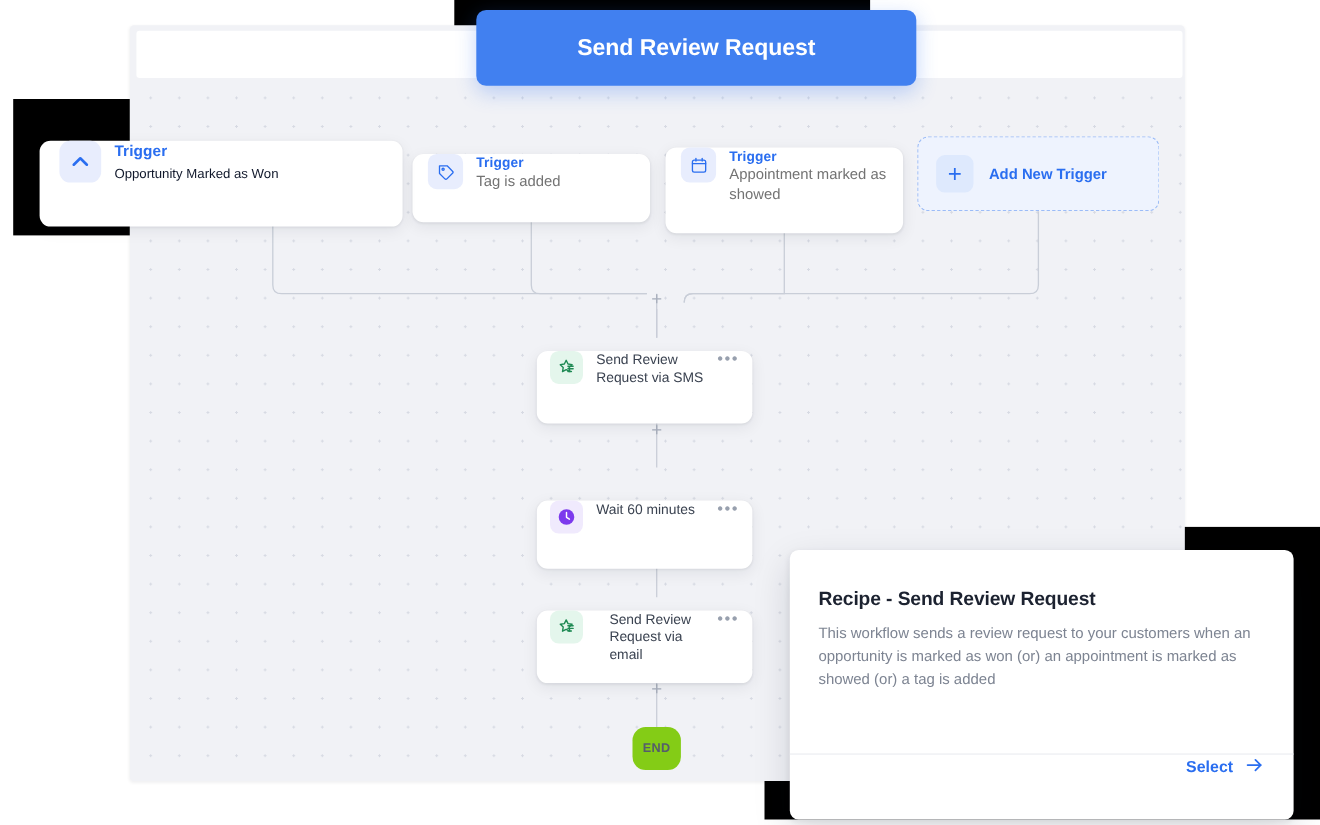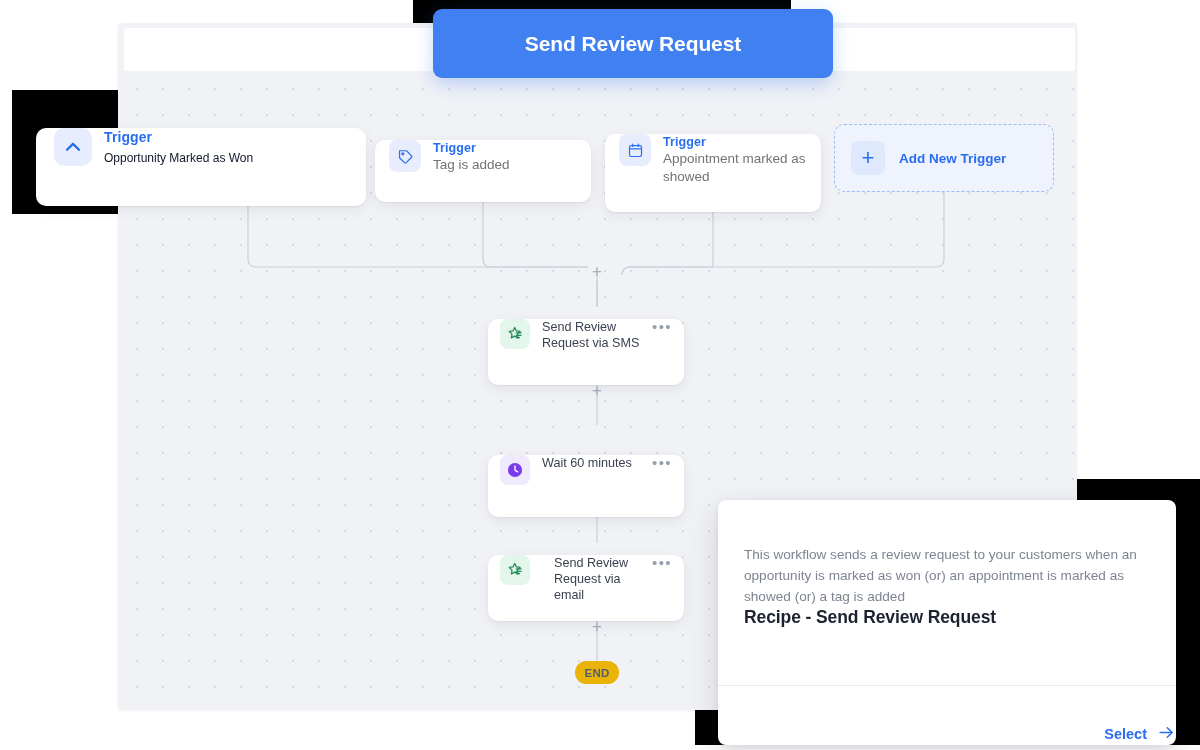--- a/index.html
+++ b/index.html
@@ -123,44 +123,44 @@
     user-select: none; cursor: pointer;
   }
   #plus-0 { left: 470px; top: 240px; }
   #plus-1 { left: 470px; top: 359px; }
   #plus-2 { left: 470px; top: 477px; }
   #plus-3 { left: 470px; top: 595px; }
 
   
   #end-pill {
     position: absolute; left: 457px; top: 638px;
-    width: 44px; height: 23px; border-radius: 12px;
-    background: #eab308; color:#555d6b;
+    width: 44px; height: 39px; border-radius: 12px;
+    background: #84cc16; color:#555d6b;
     font-size: 11.5px; font-weight: 700; letter-spacing:.3px;
     display:flex; align-items:center; justify-content:center;
   }
 
   
   #recipe-panel {
     position: absolute; left: 718px; top: 500px; width: 458px; height: 245px;
     background: #ffffff; border-radius: 8px;
     box-shadow: 0 2px 6px rgba(16,24,40,.08), 0 12px 34px rgba(16,24,40,.14);
     display: flex; flex-direction: column;
   }
   #recipe-body { padding: 34px 26px 0 26px; flex: 1 1 auto; }
   #recipe-title {
     font-size: 17.5px; font-weight: 700; color: #1c2230; letter-spacing: -.1px;
   }
   #recipe-desc {
     margin-top: 10px; font-size: 13.6px; line-height: 21px; color: #7d8492;
   }
   #recipe-footer {
     border-top: 1px solid #e9ebf0; height: 60px;
-    display:flex; align-items:flex-end; justify-content:flex-end;
-    gap: 10px;
+    display:flex; align-items:flex-start; justify-content:flex-end;
+    padding-right: 26px; gap: 10px;
   }
   #select-btn {
     display:flex; align-items:center; gap:10px;
     color:#2a6ef0; font-size:14.5px; font-weight:700; cursor:pointer;
     background:none; border:none; font-family:"Liberation Sans", sans-serif;
   }
 
   
   #send-review-btn {
     position: absolute; left: 433px; top: 9px; width: 400px; height: 69px;
@@ -290,22 +290,22 @@
       </svg>
     </span>
     <span class="trigger-text">
       <span class="trigger-kicker" style="display:block">Trigger</span>
       <span class="trigger-title" style="display:block">Opportunity Marked as Won</span>
     </span>
   </div>
 
   <div id="recipe-panel">
     <div id="recipe-body">
+      <div id="recipe-title">Recipe - Send Review Request</div>
       <div id="recipe-desc">This workflow sends a review request to your customers when an opportunity is marked as won (or) an appointment is marked as showed (or) a tag is added</div>
-      <div id="recipe-title">Recipe - Send Review Request</div>
     </div>
     <div id="recipe-footer">
       <button id="select-btn">
         <span>Select</span>
         <span>
           <svg width="19" height="19" viewBox="0 0 24 24" fill="none" stroke="#2a6ef0" stroke-width="2" stroke-linecap="round" stroke-linejoin="round">
             <line x1="4" y1="12" x2="19" y2="12"></line>
             <polyline points="13,6 19,12 13,18"></polyline>
           </svg>
         </span>

